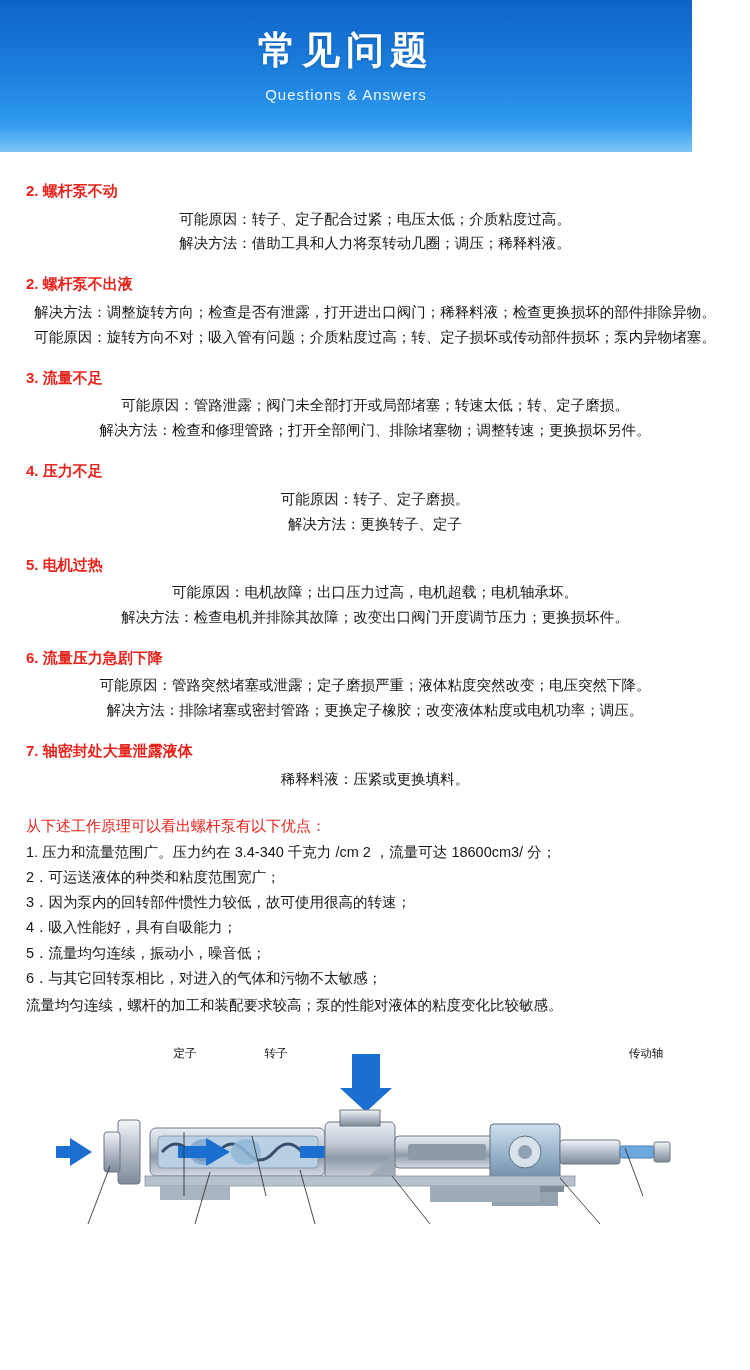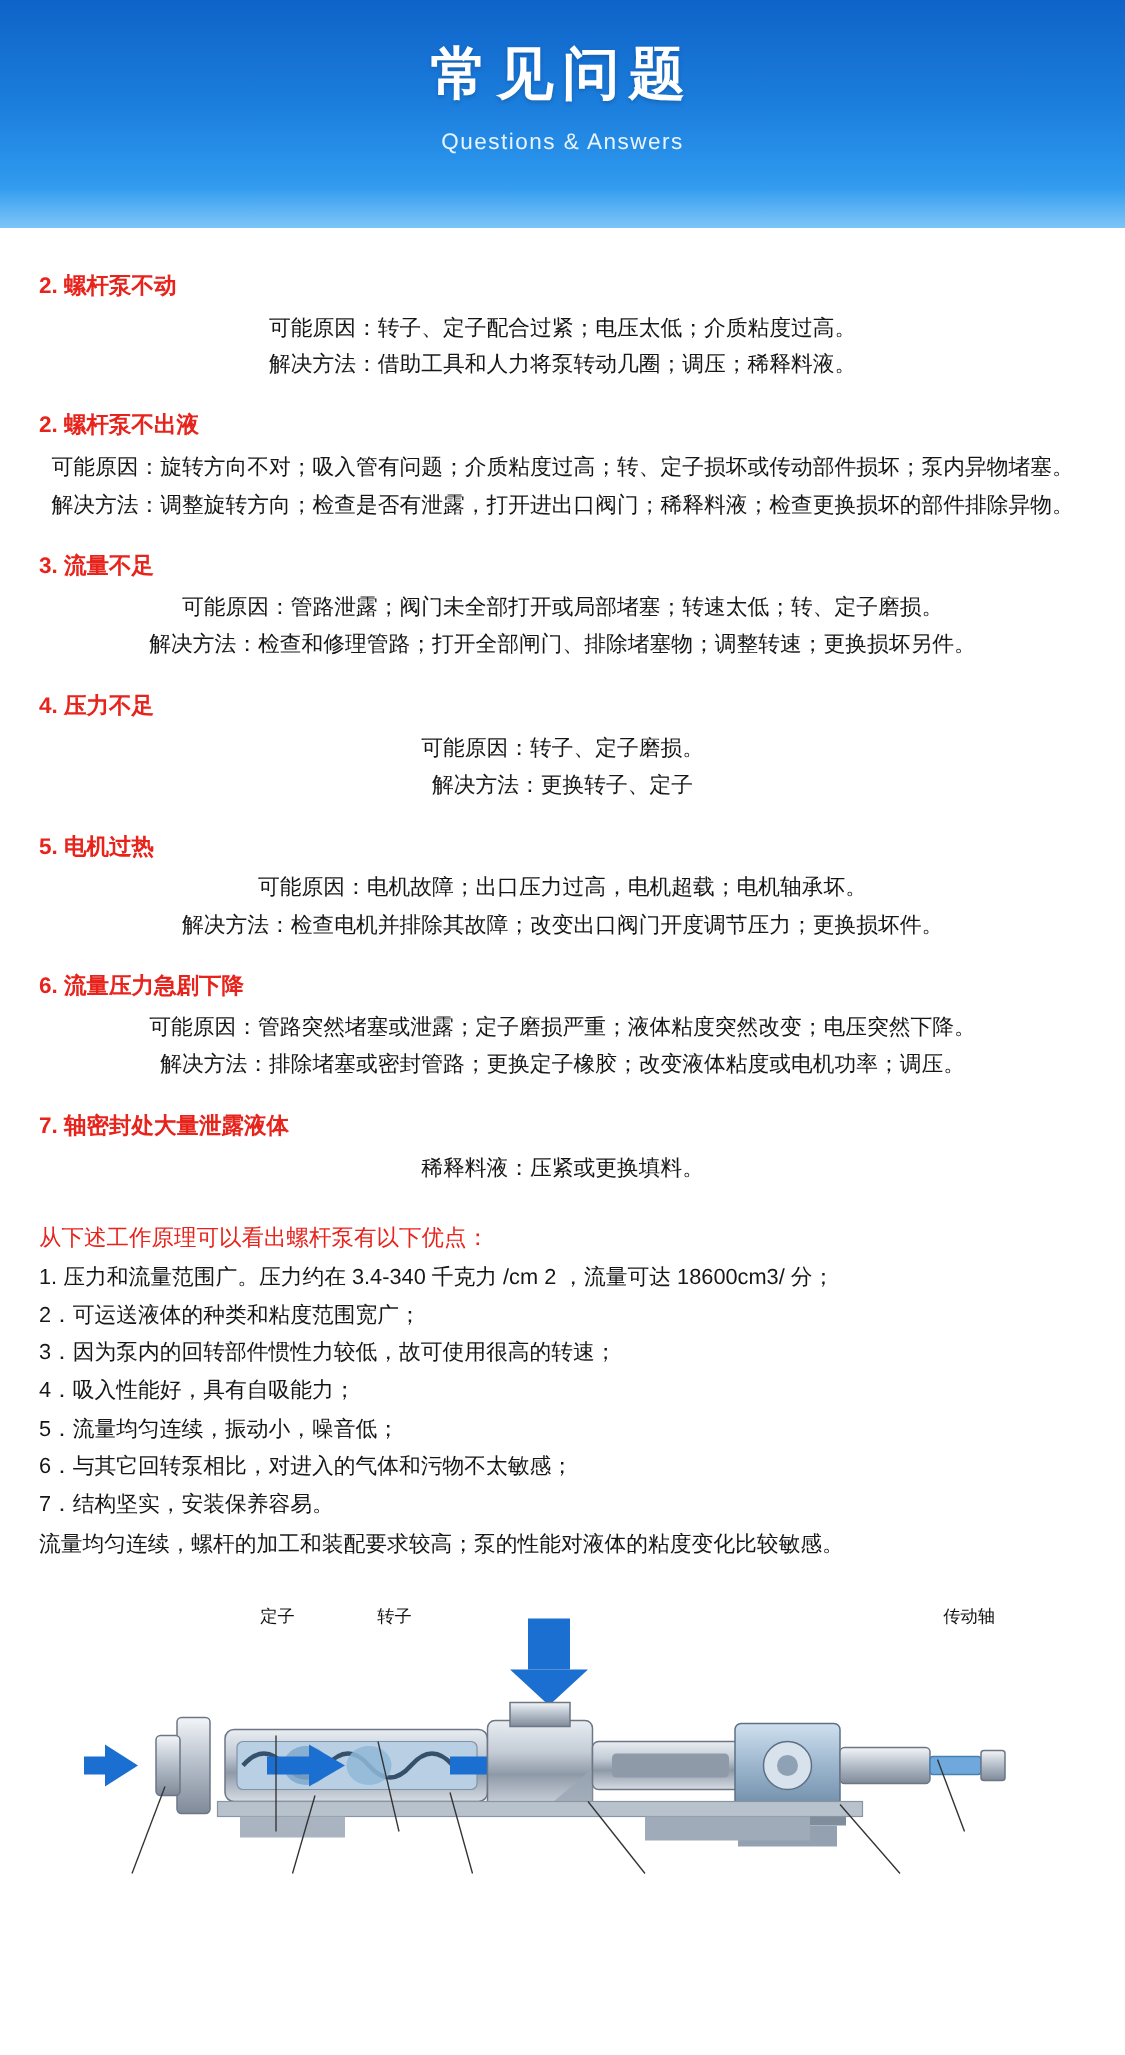--- a/index.html
+++ b/index.html
@@ -17,21 +17,21 @@
   .page {
     position: relative;
     width: 750px;
     height: 1370px;
     background: #ffffff;
   }
 
   
   .banner {
     position: relative;
-    width: 750px;
+    width: 692px;
     height: 152px;
     background: linear-gradient(180deg, #0f63c8 0%, #1b7ddc 45%, #2b95ec 75%, #4aaef5 100%);
     overflow: hidden;
   }
   .banner::after {
     content: "";
     position: absolute;
     left: 0; right: 0; bottom: 0;
     height: 26px;
     background: linear-gradient(180deg, rgba(255,255,255,0) 0%, rgba(255,255,255,0.28) 100%);
@@ -139,22 +139,22 @@
   <div class="content">
 
     <div class="qa-block">
       <div class="qa-q">2. 螺杆泵不动</div>
       <div class="qa-line">可能原因：转子、定子配合过紧；电压太低；介质粘度过高。</div>
       <div class="qa-line">解决方法：借助工具和人力将泵转动几圈；调压；稀释料液。</div>
     </div>
 
     <div class="qa-block">
       <div class="qa-q">2. 螺杆泵不出液</div>
+      <div class="qa-line">解决方法：调整旋转方向；检查是否有泄露，打开进出口阀门；稀释料液；检查更换损坏的部件排除异物。</div>
       <div class="qa-line">可能原因：旋转方向不对；吸入管有问题；介质粘度过高；转、定子损坏或传动部件损坏；泵内异物堵塞。</div>
-      <div class="qa-line">解决方法：调整旋转方向；检查是否有泄露，打开进出口阀门；稀释料液；检查更换损坏的部件排除异物。</div>
     </div>
 
     <div class="qa-block">
       <div class="qa-q">3. 流量不足</div>
       <div class="qa-line">可能原因：管路泄露；阀门未全部打开或局部堵塞；转速太低；转、定子磨损。</div>
       <div class="qa-line">解决方法：检查和修理管路；打开全部闸门、排除堵塞物；调整转速；更换损坏另件。</div>
     </div>
 
     <div class="qa-block">
       <div class="qa-q">4. 压力不足</div>
@@ -180,21 +180,20 @@
     </div>
 
 
     <div class="adv-title">从下述工作原理可以看出螺杆泵有以下优点：</div>
     <div class="adv-item">1. 压力和流量范围广。压力约在 3.4-340 千克力 /cm 2 ，流量可达 18600cm3/ 分；</div>
     <div class="adv-item">2．可运送液体的种类和粘度范围宽广；</div>
     <div class="adv-item">3．因为泵内的回转部件惯性力较低，故可使用很高的转速；</div>
     <div class="adv-item">4．吸入性能好，具有自吸能力；</div>
     <div class="adv-item">5．流量均匀连续，振动小，噪音低；</div>
     <div class="adv-item">6．与其它回转泵相比，对进入的气体和污物不太敏感；</div>
-    <div class="adv-item">7．结构坚实，安装保养容易。</div>
     <div class="closing">流量均匀连续，螺杆的加工和装配要求较高；泵的性能对液体的粘度变化比较敏感。</div>
   </div>
 
   <div class="diagram">
     <svg width="750" height="250" viewBox="0 0 750 250">
       <defs>
         <linearGradient id="metal" x1="0" y1="0" x2="0" y2="1">
           <stop offset="0%" stop-color="#e9edf2"></stop>
           <stop offset="35%" stop-color="#c4ccd6"></stop>
           <stop offset="60%" stop-color="#8f9aa8"></stop>
@@ -256,18 +255,18 @@
       <line x1="643" y1="160" x2="625" y2="112" stroke="#333" stroke-width="0.9"></line>
 
       <line x1="88" y1="188" x2="110" y2="130" stroke="#333" stroke-width="0.9"></line>
       <line x1="195" y1="188" x2="210" y2="136" stroke="#333" stroke-width="0.9"></line>
       <line x1="315" y1="188" x2="300" y2="134" stroke="#333" stroke-width="0.9"></line>
       <line x1="430" y1="188" x2="392" y2="140" stroke="#333" stroke-width="0.9"></line>
       <line x1="600" y1="188" x2="560" y2="142" stroke="#333" stroke-width="0.9"></line>
     </svg>
 
     <div class="dlabel" style="left:162px; top:10px; width:46px;">定子</div>
-    <div class="dlabel" style="left:240px; top:10px; width:46px;">转子</div>
+    <div class="dlabel" style="left:253px; top:10px; width:46px;">转子</div>
     <div class="dlabel" style="left:618px; top:10px; width:56px;">传动轴</div>
 
   </div>
 
 </div>
 
 </body></html>

